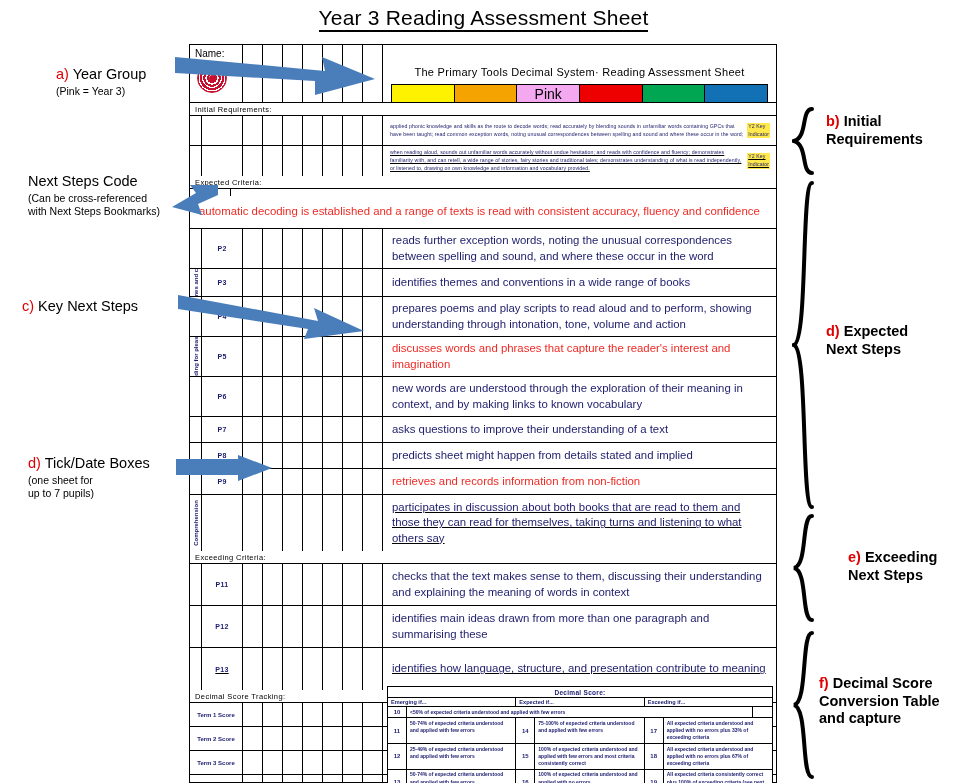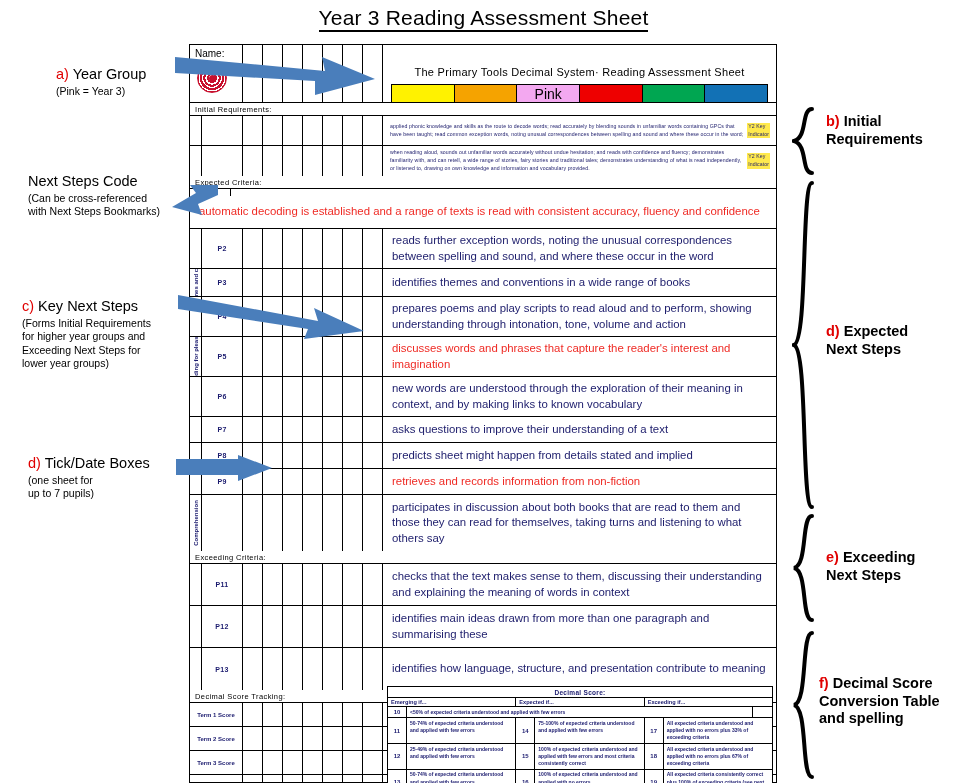--- a/index.html
+++ b/index.html
@@ -26,21 +26,21 @@
   
   .sheet{
     position:absolute;left:189px;top:44px;
     width:588px;height:739px;
     border:1.5px solid #000;
     box-sizing:border-box;
     background:#fff;
     font-size:7px;
   }
   .srow{display:flex;border-bottom:1.2px solid #000;box-sizing:border-box;}
-  .srow:last-child{border-bottom:none;}
+  .srow:last-child{border-bottom:none;text-decoration:underline;}
 
   
   .hdr{height:58px;}
   .hdr .namecell{
     width:53px;border-right:1.2px solid #000;box-sizing:border-box;
     position:relative;
   }
   .namecell .nlabel{
     font-size:10px;color:#000;padding:3px 0 0 5px;
     font-family:"Liberation Sans",sans-serif;
@@ -509,51 +509,47 @@
   </div>
 
   <div class="anno" style="left:28px;top:173px;">
     <div class="hl-title"><span class="lt"></span><span>Next Steps Code</span></div>
     <div class="sub" style="white-space:pre-line;">(Can be cross-referenced
 with Next Steps Bookmarks)</div>
   </div>
 
   <div class="anno" style="left:22px;top:298px;">
     <div class="hl-title"><span class="lt">c)</span><span> Key Next Steps</span></div>
-    <div class="sub" style="white-space:pre-line;">(Forms Initial Requirements
-for higher year groups and
-Exceeding Next Steps for
-lower year groups)</div>
   </div>
 
   <div class="anno" style="left:28px;top:455px;">
     <div class="hl-title"><span class="lt">d)</span><span> Tick/Date Boxes</span></div>
     <div class="sub" style="white-space:pre-line;">(one sheet for
 up to 7 pupils)</div>
   </div>
 
   <div class="anno right" style="left:826px;top:113px;">
     <div class="rt"><span class="lt">b)</span><span> Initial</span></div>
     <div class="rt">Requirements</div>
   </div>
 
   <div class="anno right" style="left:826px;top:323px;">
     <div class="rt"><span class="lt">d)</span><span> Expected</span></div>
     <div class="rt">Next Steps</div>
   </div>
 
-  <div class="anno right" style="left:826px;top:549px;">
+  <div class="anno right" style="left:848px;top:549px;">
     <div class="rt"><span class="lt">e)</span><span> Exceeding</span></div>
     <div class="rt">Next Steps</div>
   </div>
 
   <div class="anno right" style="left:819px;top:675px;">
     <div class="rt"><span class="lt">f)</span><span> Decimal Score</span></div>
     <div class="rt">Conversion Table</div>
-    <div class="rt">and spelling</div>
+    <div class="rt">and capture</div>
   </div>
 
   <div class="arrow" style="left:175px;top:55px;">
     <svg width="205" height="45" viewBox="0 0 205 45">
       <path d="M0,2 L150,16 L147,2 L200,24 L140,40 L140,26 L0,18 Z" fill="#4A7EBB"></path>
     </svg>
   </div>
 
   <div class="arrow" style="left:172px;top:185px;">
     <svg width="48" height="34" viewBox="0 0 48 34">

